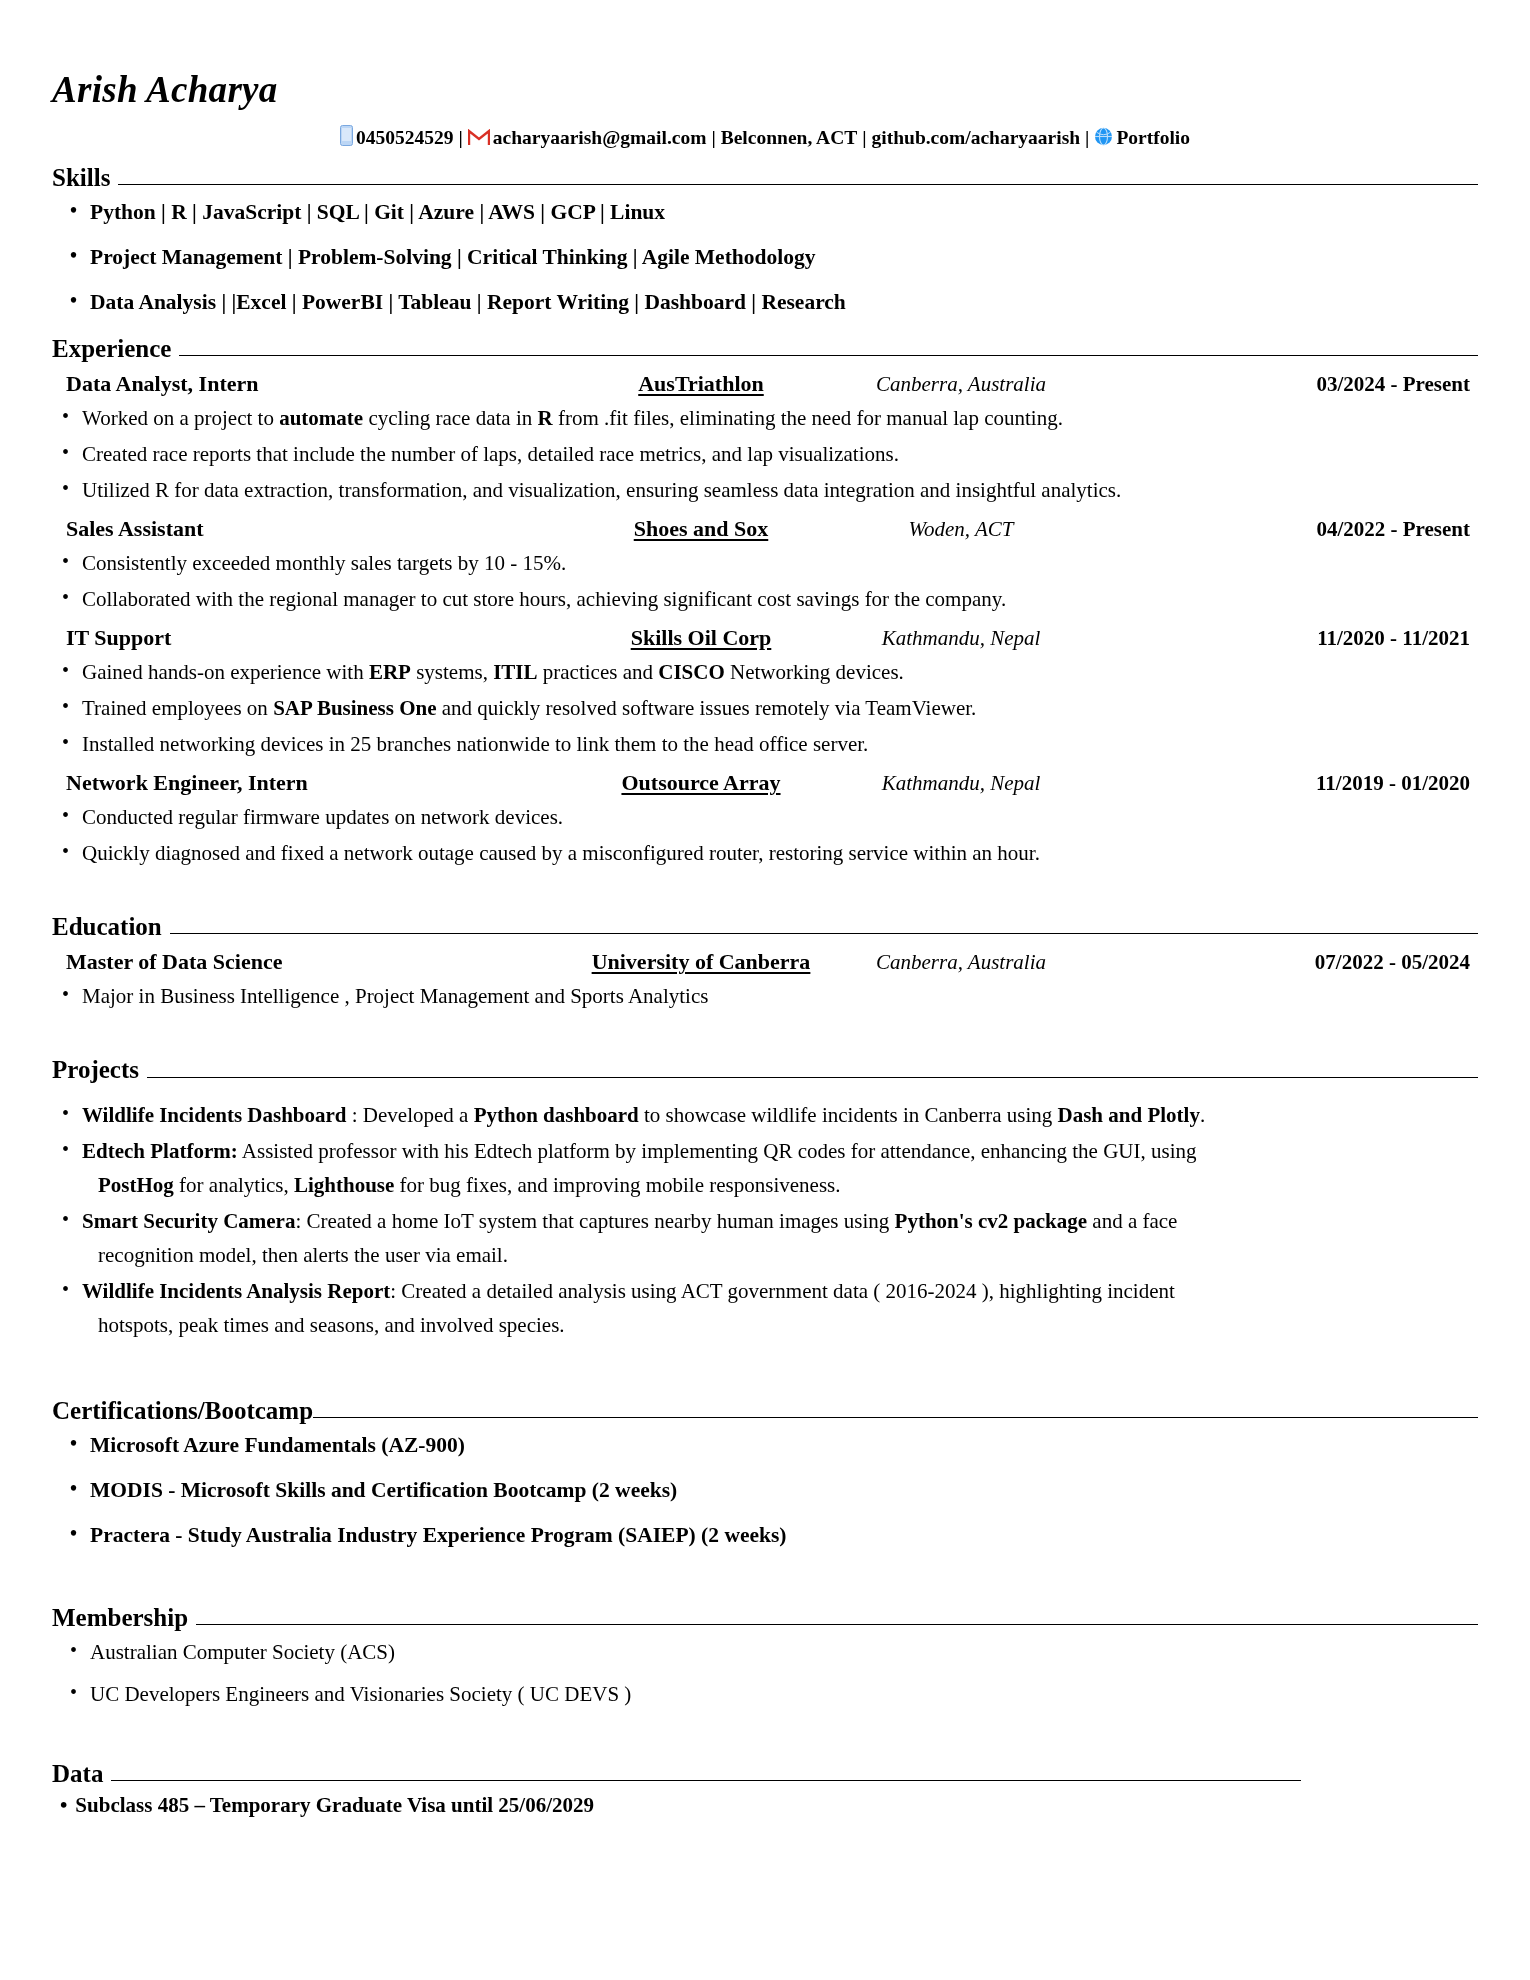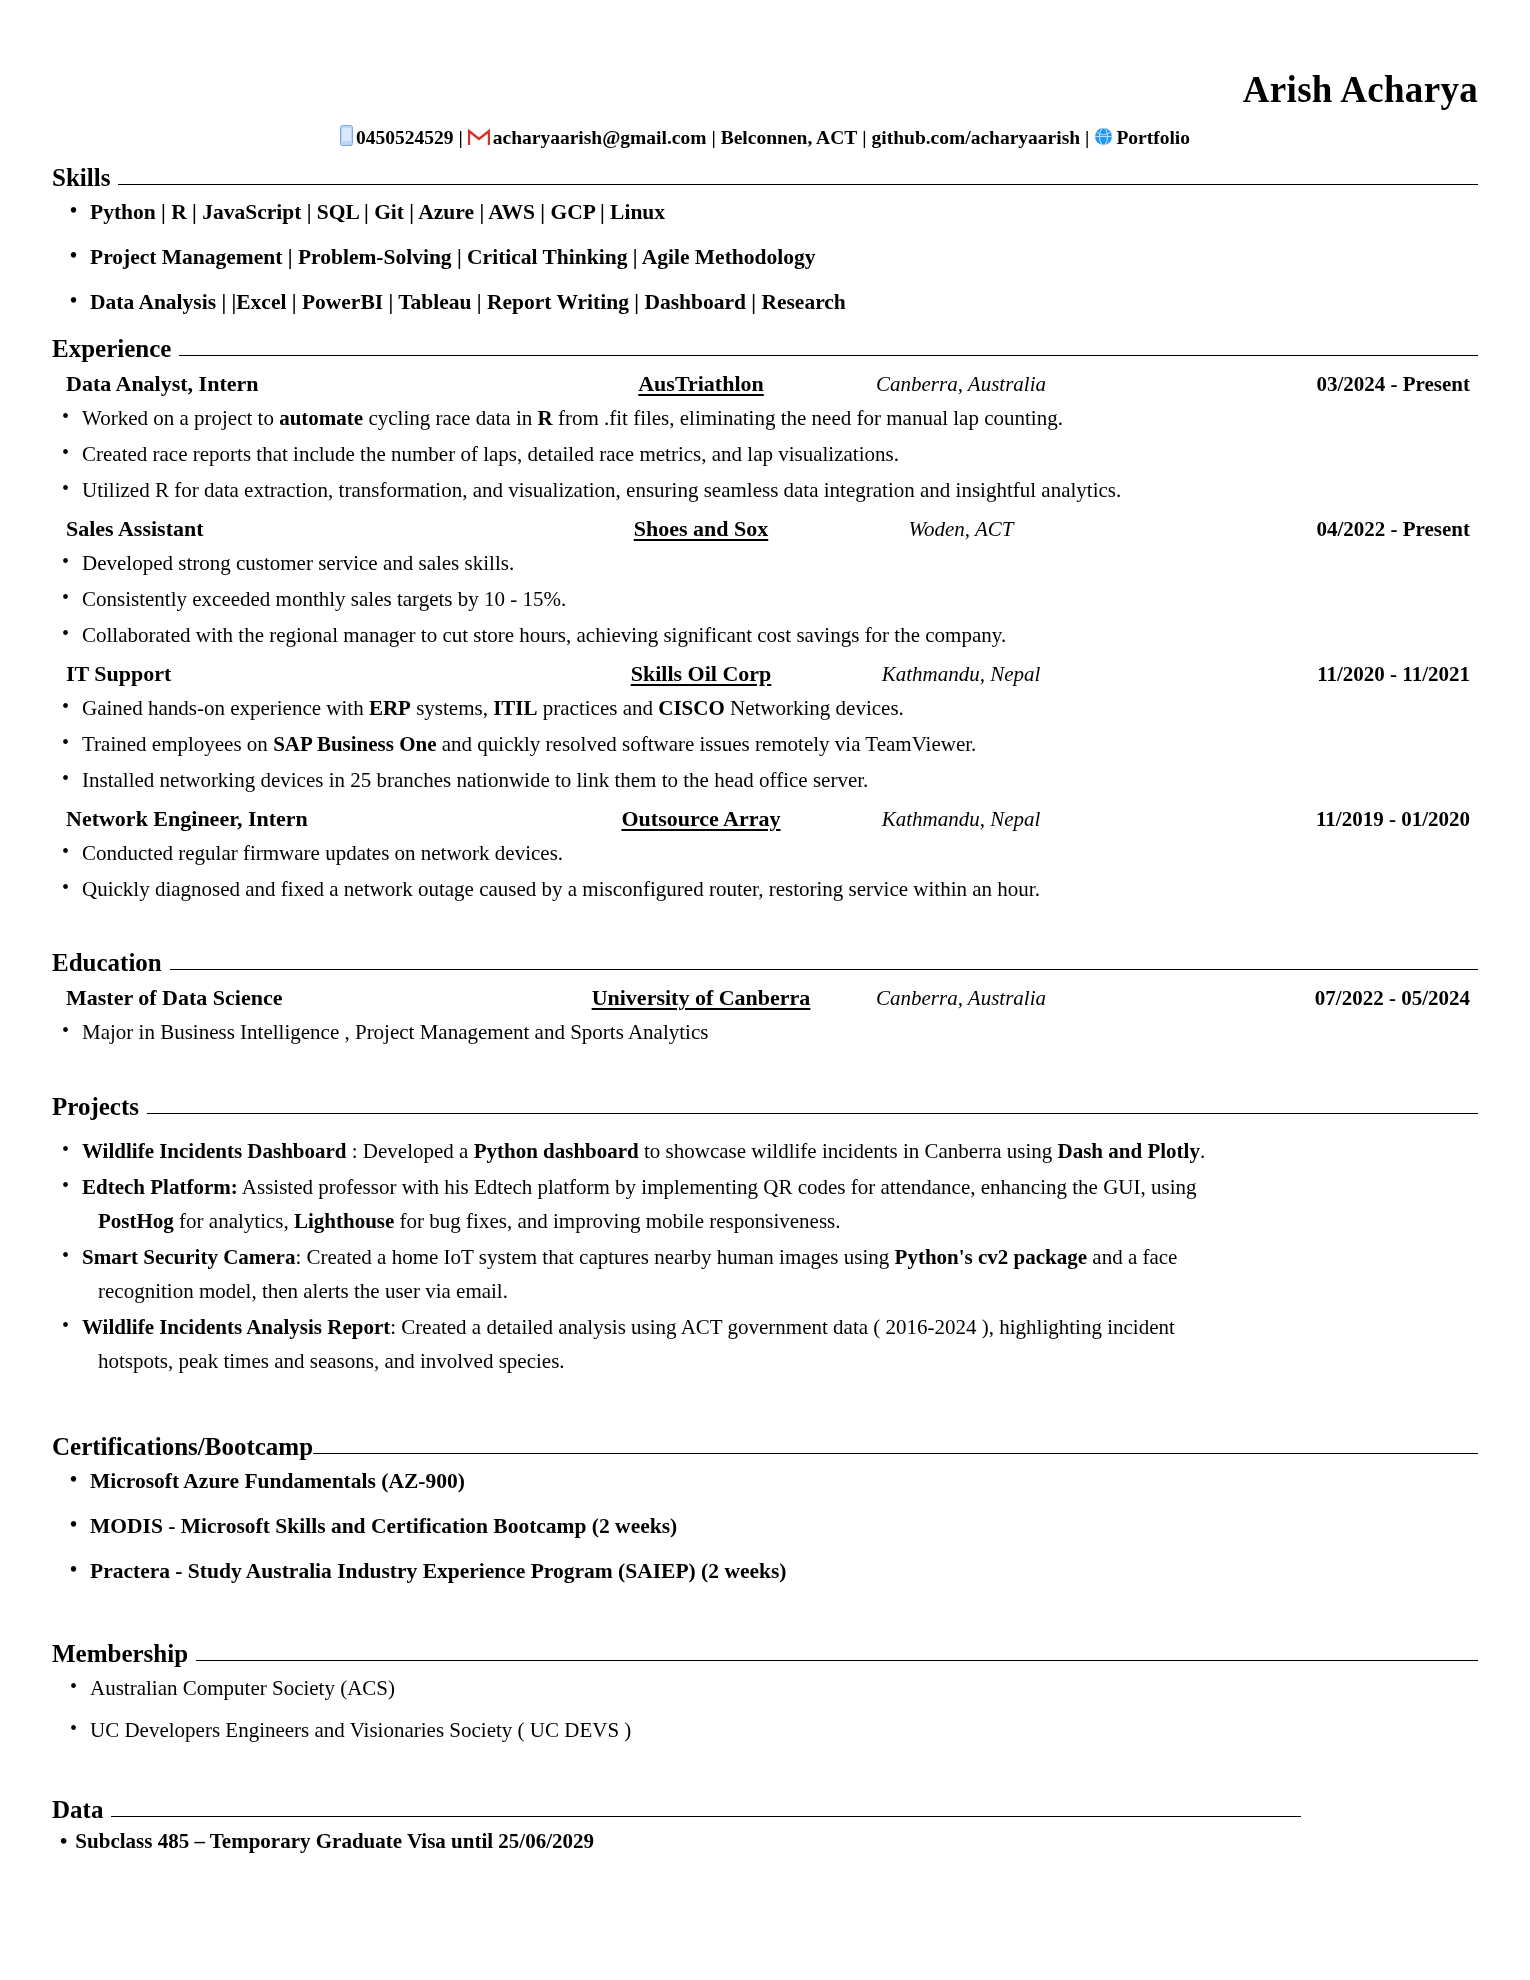--- a/index.html
+++ b/index.html
@@ -17,26 +17,27 @@
   .page {
     position: relative;
     width: 1530px;
     min-height: 1980px;
     box-sizing: border-box;
     padding: 58px 52px 20px 52px;
   }
 
   
   .name {
-    text-align: right;
+    text-align: left;
     font-size: 37px;
     font-weight: bold;
     letter-spacing: 0.3px;
     line-height: 1.1;
     margin: 12px 0 14px 0;
+    font-style: italic;
   }
   .contact {
     text-align: center;
     font-size: 19.5px;
     font-weight: bold;
     line-height: 1.2;
     white-space: nowrap;
     margin-bottom: 12px;
   }
   .contact .sep { font-weight: bold; padding: 0 5px; color:#000; }
@@ -211,21 +212,20 @@
     <li>Utilized R for data extraction, transformation, and visualization, ensuring seamless data integration and insightful analytics.</li>
   </ul>
 
   <div class="entry-head">
     <div class="eh-role">Sales Assistant</div>
     <div class="eh-org">Shoes and Sox</div>
     <div class="eh-loc">Woden, ACT</div>
     <div class="eh-date">04/2022 - Present</div>
   </div>
   <ul class="blist entry-bullets">
-    <li>Developed strong customer service and sales skills.</li>
     <li>Consistently exceeded monthly sales targets by 10 - 15%.</li>
     <li>Collaborated with the regional manager to cut store hours, achieving significant cost savings for the company.</li>
   </ul>
 
   <div class="entry-head">
     <div class="eh-role">IT Support</div>
     <div class="eh-org">Skills Oil Corp</div>
     <div class="eh-loc">Kathmandu, Nepal</div>
     <div class="eh-date">11/2020 - 11/2021</div>
   </div>

